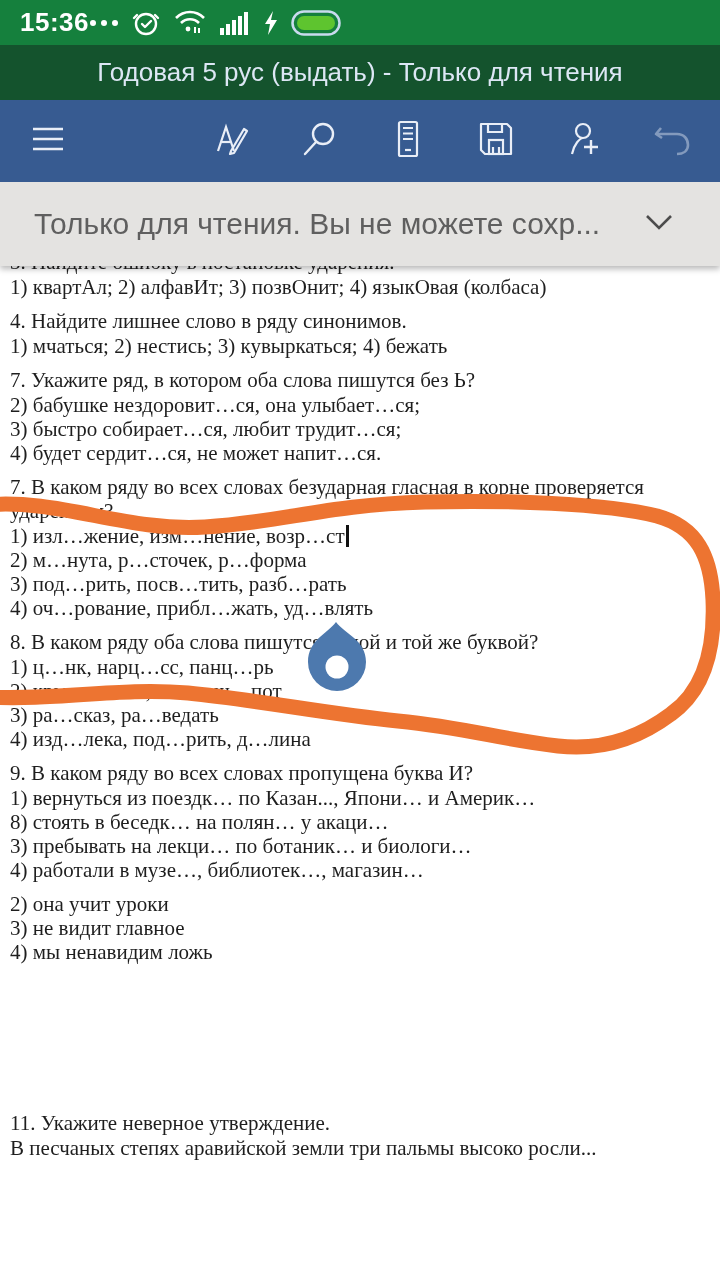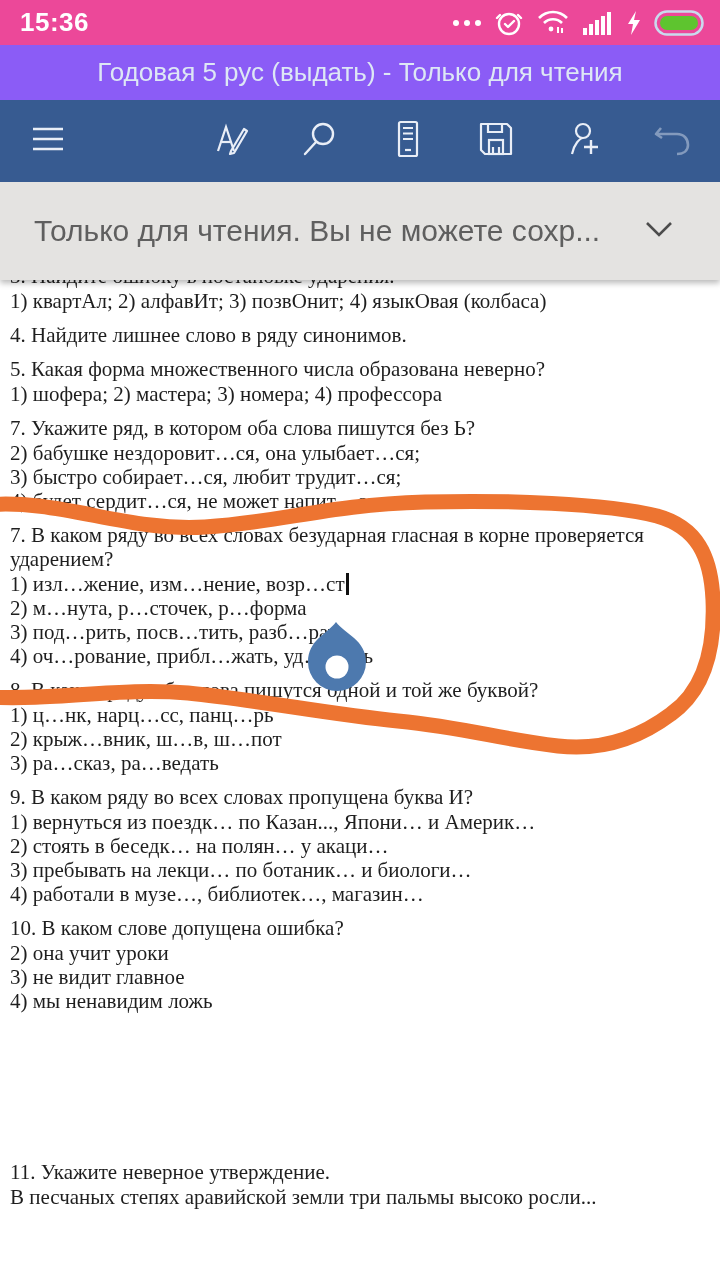--- a/index.html
+++ b/index.html
@@ -2,44 +2,44 @@
 <html><head>
 <meta charset="utf-8">
 <style>
   html,body{margin:0;padding:0;}
   body{
     width:720px;height:1280px;overflow:hidden;position:relative;
     background:#ffffff;font-family:"Liberation Sans",sans-serif;
   }
   
   .status-bar{
-    height:45px;background:#ec4899;color:#fff;
-    display:flex;align-items:center;justify-content:space-between;
+    height:45px;background:#15803d;color:#fff;
+    display:flex;align-items:center;
     padding:0 14px 0 20px;box-sizing:border-box;position:relative;z-index:10;
   }
   .status-time{font-size:26px;font-weight:bold;letter-spacing:.5px;}
   .status-icons{display:flex;align-items:center;gap:12px;}
   .status-icons svg{display:block;}
   
   .title-bar{
-    height:55px;background:#8b5cf6;color:#dde7f5;
+    height:55px;background:#14532d;color:#dde7f5;
     display:flex;align-items:center;justify-content:center;
     font-size:26px;position:relative;z-index:10;
   }
   
   .toolbar{
     height:82px;background:#375b91;display:flex;align-items:center;
     padding:0 18px;box-sizing:border-box;position:relative;z-index:10;
   }
   .toolbar .spacer{flex:1;}
   .tb-btn{width:60px;height:60px;display:flex;align-items:center;justify-content:center;}
   .tb-group{display:flex;align-items:center;gap:28px;}
   
   .banner{
-    height:98px;background:#e4e3e1;display:flex;align-items:center;
+    height:84px;background:#e4e3e1;display:flex;align-items:center;
     justify-content:space-between;padding:0 46px 0 34px;box-sizing:border-box;
     position:relative;z-index:9;box-shadow:0 3px 6px rgba(0,0,0,.28);
   }
   .banner-text{font-size:30px;color:#5f5f5f;}
   
   .doc{
     position:relative;z-index:1;background:#fff;
     padding:0 16px 0 10px;color:#1e1e1e;
     font-family:"Liberation Serif",serif;font-size:21px;line-height:24px;
   }
@@ -187,26 +187,23 @@
 
 <div class="doc">
 
   <div class="q q-first">
     <div class="q-head">3. Найдите ошибку в постановке ударения.</div>
     <div class="q-opt">1) квартАл; 2) алфавИт; 3) позвОнит; 4) языкОвая (колбаса)</div>
   </div>
 
   <div class="q">
     <div class="q-head">4. Найдите лишнее слово в ряду синонимов.</div>
-  </div>
-
-  <div class="q">
-    <div class="q-head">5. Какая форма множественного числа образована неверно?</div>
-    <div class="q-opt">1) шофера; 2) мастера; 3) номера; 4) профессора</div>
-  </div>
+    <div class="q-opt">1) мчаться; 2) нестись; 3) кувыркаться; 4) бежать</div>
+  </div>
+
 
   <div class="q">
     <div class="q-head">7. Укажите ряд, в котором оба слова пишутся без Ь?</div>
     <div class="q-opt">2) бабушке нездоровит…ся, она улыбает…ся;</div>
     <div class="q-opt">3) быстро собирает…ся, любит трудит…ся;</div>
     <div class="q-opt">4) будет сердит…ся, не может напит…ся.</div>
   </div>
 
   <div class="q">
     <div class="q-head">7. В каком ряду во всех словах безударная гласная в корне проверяется ударением?</div>
@@ -216,32 +213,32 @@
     <div class="q-opt">2) м…нута, р…сточек, р…форма</div>
     <div class="q-opt">3) под…рить, посв…тить, разб…рать</div>
     <div class="q-opt">4) оч…рование, прибл…жать, уд…влять</div>
   </div>
 
   <div class="q">
     <div class="q-head">8. В каком ряду оба слова пишутся одной и той же буквой?</div>
     <div class="q-opt">1) ц…нк, нарц…сс, панц…рь</div>
     <div class="q-opt">2) крыж…вник, ш…в, ш…пот</div>
     <div class="q-opt">3) ра…сказ, ра…ведать</div>
+    <div class="q-opt">4) изд…лека, под…рить, д…лина</div>
   </div>
 
   <div class="q">
     <div class="q-head">9. В каком ряду во всех словах пропущена буква И?</div>
     <div class="q-opt">1) вернуться из поездк… по Казан..., Япони… и Америк…</div>
-    <div class="q-opt">2) стоять в беседк… на полян… у акаци…</div>
+    <div class="q-opt">8) стоять в беседк… на полян… у акаци…</div>
     <div class="q-opt">3) пребывать на лекци… по ботаник… и биологи…</div>
     <div class="q-opt">4) работали в музе…, библиотек…, магазин…</div>
   </div>
 
   <div class="q">
-    <div class="q-head">10. В каком слове допущена ошибка?</div>
     <div class="q-opt">2) она учит уроки</div>
     <div class="q-opt">3) не видит главное</div>
     <div class="q-opt">4) мы ненавидим ложь</div>
   </div>
 
   <div class="q page-gap">
     <div class="q-head">11. Укажите неверное утверждение.</div>
     <div class="q-opt">В песчаных степях аравийской земли три пальмы высоко росли...</div>
   </div>
 

